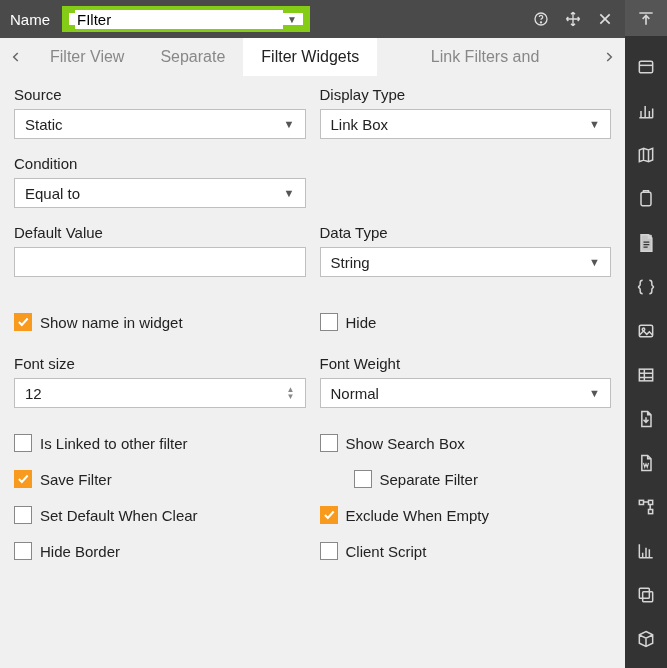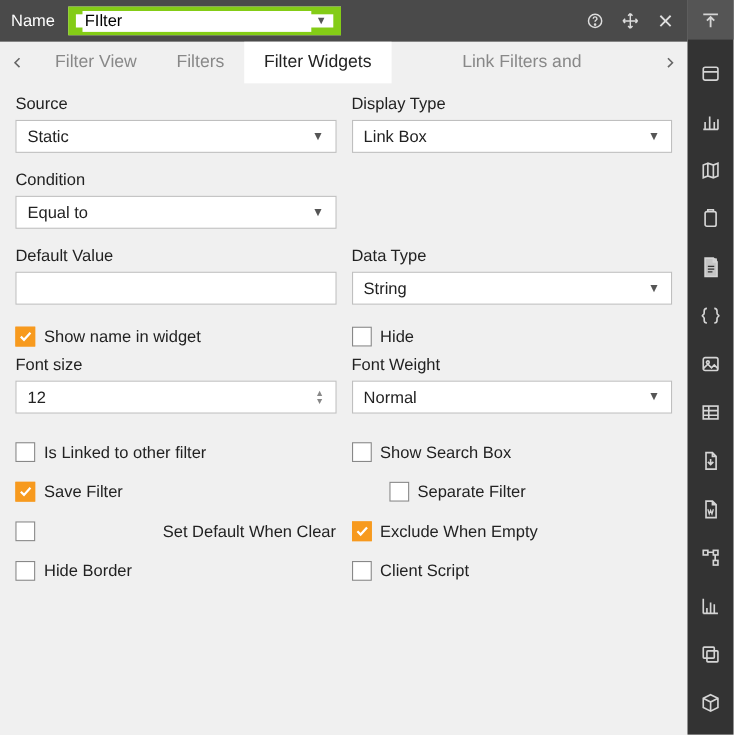--- a/index.html
+++ b/index.html
@@ -30,21 +30,21 @@
   .select-like, .text-input, .spinner-like {
     height: 30px; background: #ffffff; border: 1px solid #bfbfbf;
     display: flex; align-items: center; padding: 0 10px; font-size: 15px; color: #222;
     justify-content: space-between; cursor: pointer;
   }
   .text-input { cursor: text; }
   .select-like .dd, .spinner-like .spin { font-size: 11px; color: #555; }
   .spinner-like .spin { display: flex; flex-direction: column; line-height: 7px; font-size: 8px; color: #888;}
   .spinner-like { cursor: text; }
 
-  .check-row { display: flex; align-items: center; gap: 8px; margin: 4px 0; }
+  .check-row { display: flex; align-items: center; gap: 8px; margin: 20px 0; }
   .check { width: 18px; height: 18px; border: 1.5px solid #888; background: #ffffff; display:flex; align-items:center; justify-content:center; cursor: pointer; }
   .check.checked { background: #f79a1e; border-color: #f79a1e; }
   .check.checked svg { display: block; }
   .check svg { display: none; }
   .check-label { font-size: 15px; color: #222; }
 
   .side-icon { width: 30px; height: 30px; display:flex; align-items:center; justify-content:center; color: #d5d5d5; cursor: pointer; }
   .side-icon svg { width: 20px; height: 20px; }
   .side-col .first-top { height: 36px; width: 100%; background: #555555; margin: -8px 0 2px 0; display:flex; align-items:center; justify-content:center; }
 
@@ -81,21 +81,21 @@
       </div>
     </div>
 
     <div class="tabs-row">
       <div class="tab-arrow">
         <svg width="14" height="14" viewBox="0 0 24 24" fill="none" stroke="currentColor" stroke-width="2.5">
             <path d="M15 5l-7 7 7 7"></path>
           </svg>
       </div>
       <div class="tab">Filter View</div>
-      <div class="tab">Filters</div>
+      <div class="tab">Separate</div>
       <div class="tab active">Filter Widgets</div>
       <div class="tab overflow" style="flex:1;">Link Filters and</div>
       <div class="tab-arrow">
         <svg width="14" height="14" viewBox="0 0 24 24" fill="none" stroke="currentColor" stroke-width="2.5">
             <path d="M9 5l7 7-7 7"></path>
           </svg>
       </div>
     </div>
 
     <div class="panel">
@@ -178,21 +178,21 @@
               <span class="check-label">Is Linked to other filter</span>
             </div>
             <div class="check-row" style="margin: 10px 0px 18px;">
               <div class="check checked">
                 <svg width="14" height="14" viewBox="0 0 24 24" fill="none" stroke="#ffffff" stroke-width="3.5">
                   <path d="M5 12l5 5L20 6"></path>
                 </svg>
               </div>
               <span class="check-label">Save Filter</span>
             </div>
-            <div class="check-row" style="margin: 10px 0px 18px; justify-content: space-between;">
+            <div class="check-row" style="margin: 10px 0px 18px;">
               <div class="check"></div>
               <span class="check-label">Set Default When Clear</span>
             </div>
             <div class="check-row" style="margin: 10px 0px 18px;">
               <div class="check"></div>
               <span class="check-label">Hide Border</span>
             </div>
           </div>
         <div class="checks-col" id="checks-right-col">
             <div class="check-row" style="margin: 10px 0px 18px;">

